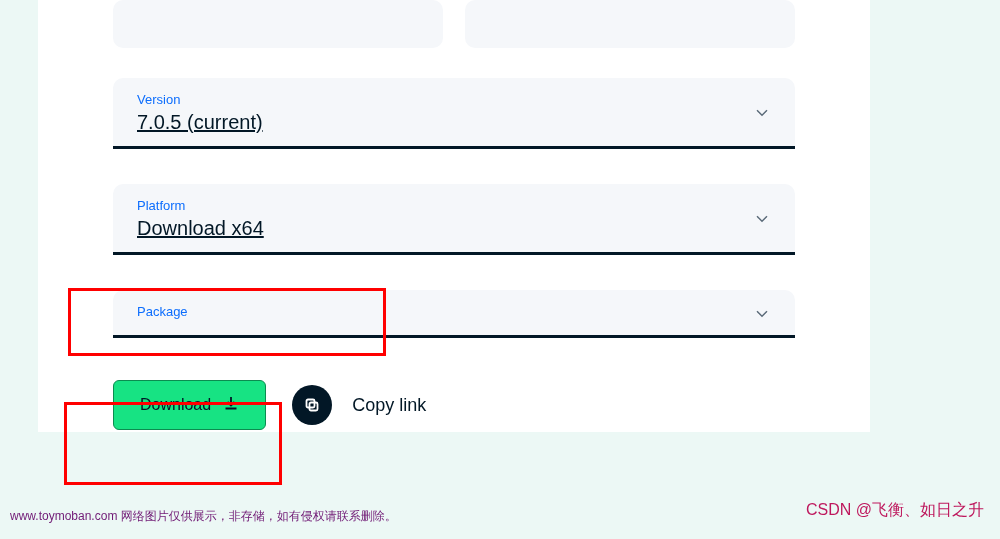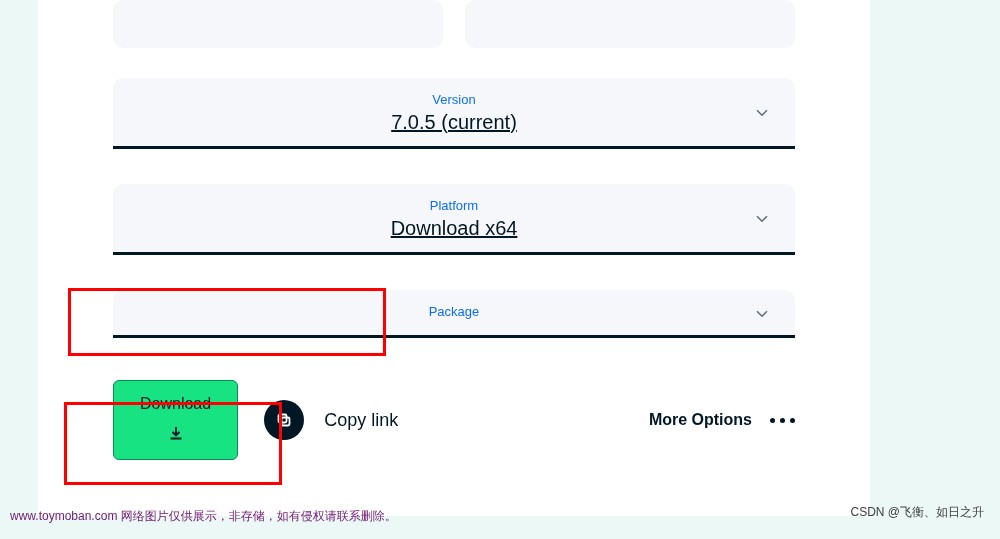--- a/index.html
+++ b/index.html
@@ -10,23 +10,22 @@
       height: 539px;
       overflow: hidden;
       position: relative;
     }
     .card {
       position: absolute;
       background: #fff;
       left: 38px;
       top: 0;
       width: 832px;
-      height: 516px;
+      height: 432px;
       padding: 0 75px;
-      text-align: center;
     }
     .top-row {
       display: flex;
       gap: 22px;
       padding-top: 0;
       height: 48px;
     }
     .gray-box {
       background: #f5f7fa;
       border-radius: 10px;
@@ -73,21 +72,20 @@
       background: #17e383;
       border: 1px solid #0b8c50;
       color: #021726;
       padding: 14px 26px;
       border-radius: 6px;
       font-size: 16px;
       display: flex;
       align-items: center;
       gap: 12px;
       cursor: pointer;
-      flex-direction: column;
     }
     .download-btn svg { width: 16px; height: 16px; stroke: #021726; fill: none; stroke-width: 1.8; }
     .copy-icon {
       width: 40px;
       height: 40px;
       border-radius: 50%;
       background: #021726;
       display: flex;
       align-items: center;
       justify-content: center;
@@ -116,22 +114,22 @@
       position: absolute;
       left: 10px;
       bottom: 14px;
       color: #701a75;
       font-size: 12px;
     }
     .wm-right {
       position: absolute;
       right: 16px;
       bottom: 18px;
-      color: #404040;
-      font-size: 12px;
+      color: #be185d;
+      font-size: 16px;
     }
   </style>
 </head>
 <body>
 
 <div class="card">
   <div class="top-row">
     <div class="gray-box"></div>
     <div class="gray-box"></div>
   </div>
@@ -176,28 +174,20 @@
     </div>
     <div class="copy-wrap">
       <span class="copy-icon">
         <svg viewBox="0 0 16 16">
             <rect x="5.5" y="5.5" width="8" height="8" rx="1.5"></rect>
             <rect x="2.5" y="2.5" width="8" height="8" rx="1.5"></rect>
           </svg>
       </span>
       <span class="copy-link">Copy link</span>
     </div>
-    <div class="more-wrap">
-      <span class="more-label">More Options</span>
-      <span class="dots">
-          <span></span>
-          <span></span>
-          <span></span>
-        </span>
-    </div>
   </div>
 </div>
 
 <div class="redbox redbox1"></div>
 <div class="redbox redbox2"></div>
 
 <div class="wm-left">www.toymoban.com 网络图片仅供展示，非存储，如有侵权请联系删除。</div>
 <div class="wm-right">CSDN @飞衡、如日之升</div>
 
 </body></html>

